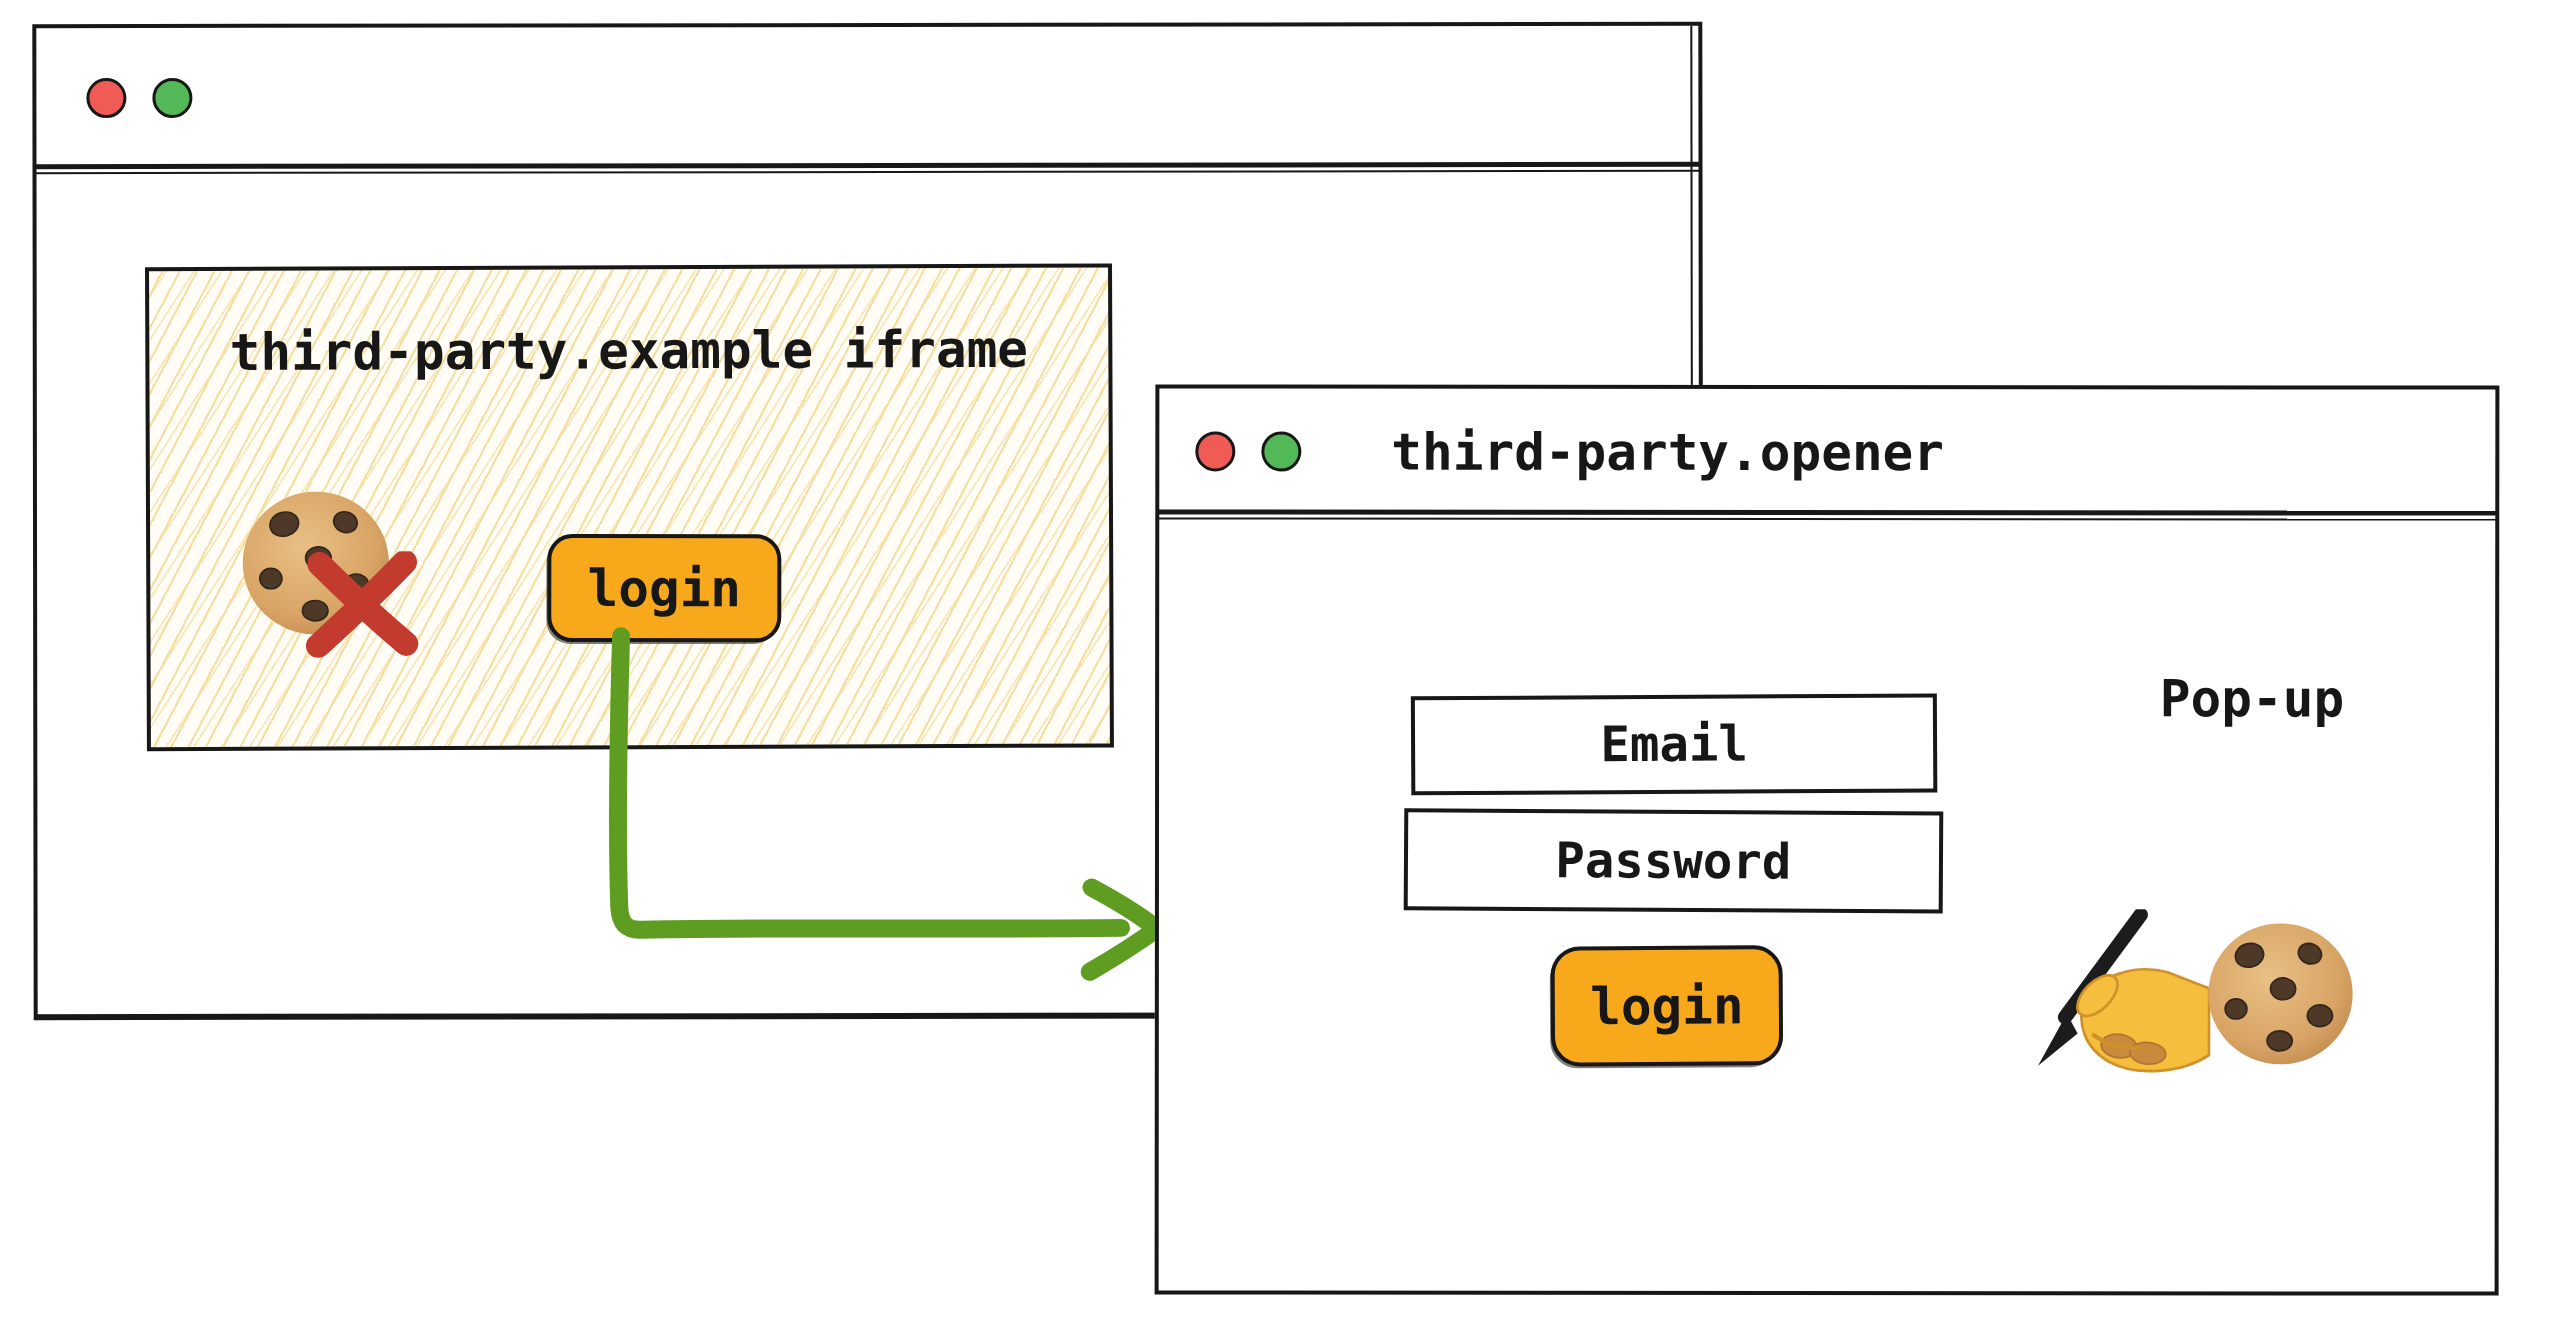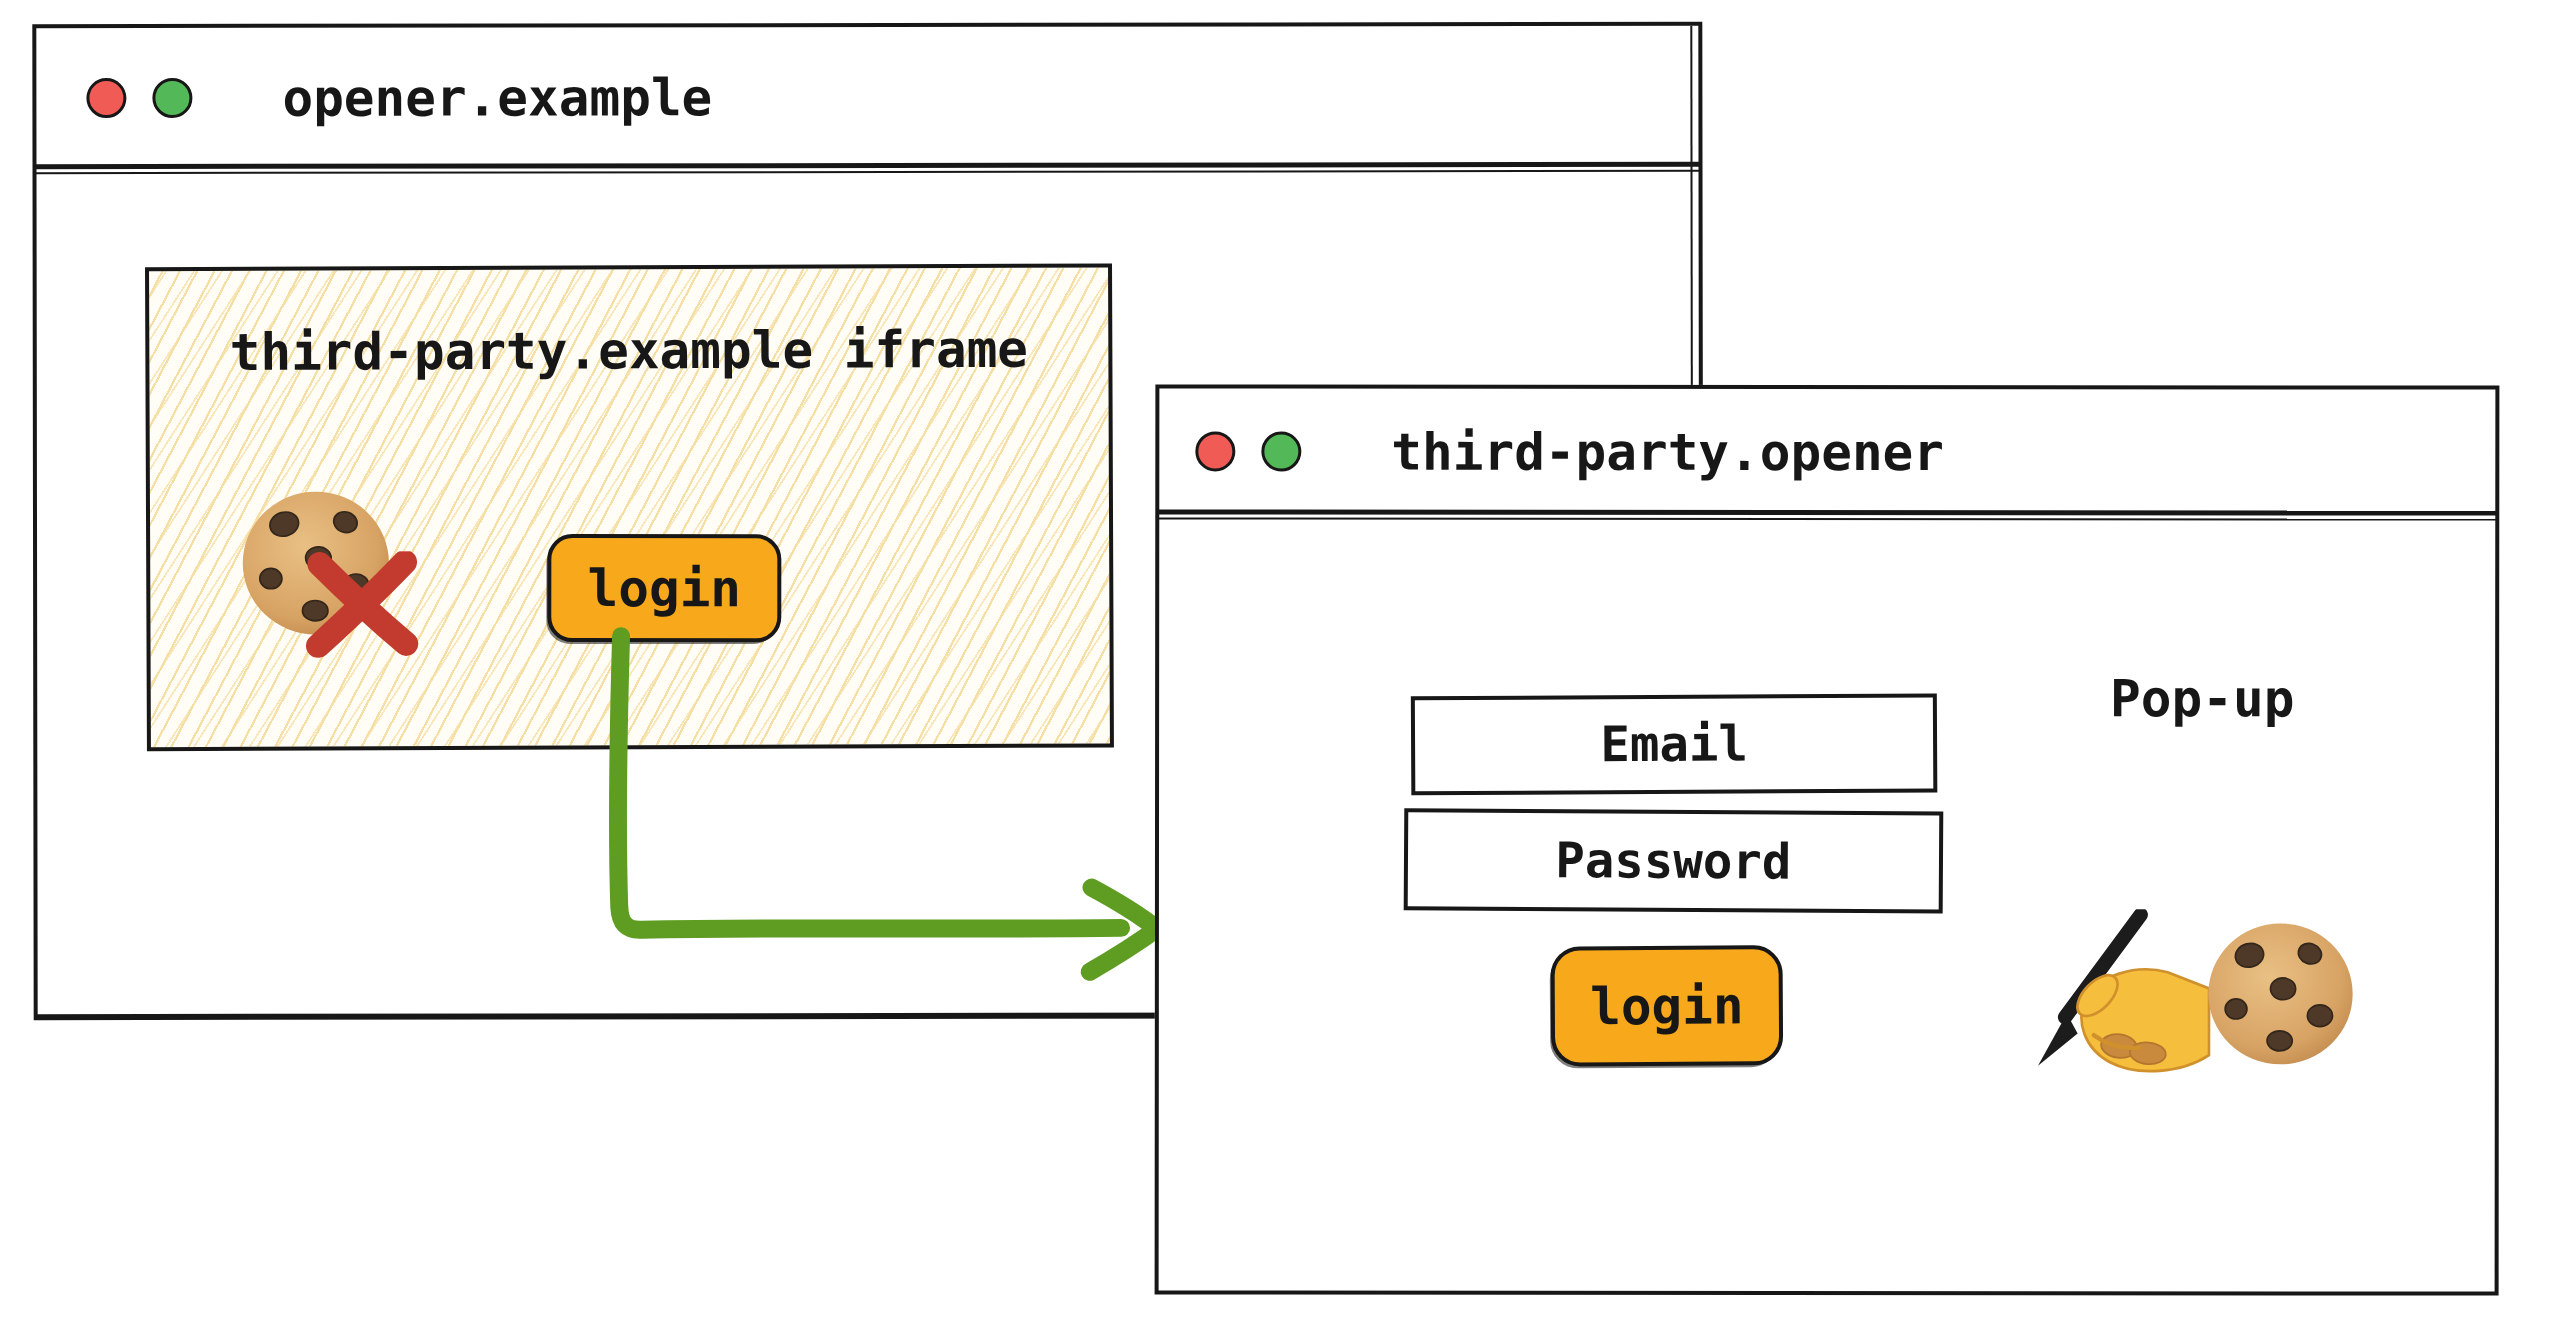--- a/index.html
+++ b/index.html
@@ -72,21 +72,21 @@
   .sketch-input{
     position:absolute;border:4.5px solid var(--ink);background:#ffffff;
     font-family:"DejaVu Sans Mono","Liberation Mono",monospace;
     font-weight:700;font-size:49px;color:var(--ink);text-align:center;outline:none;
   }
   .sketch-input::placeholder{color:var(--ink);opacity:1;}
   #email-input{left:252px;top:306px;width:526px;height:99px;transform:rotate(-0.35deg);}
   #password-input{left:245px;top:421px;width:539px;height:102px;transform:rotate(0.3deg);}
   #login-btn-popup{left:392px;top:557px;width:232px;height:120px;transform:rotate(-0.4deg);border-radius:29px;}
 
-  #popup-label{position:absolute;left:951px;top:280px;width:234px;text-align:left;font-weight:700;font-size:51px;}
+  #popup-label{position:absolute;left:951px;top:280px;width:234px;text-align:right;font-weight:700;font-size:51px;}
 
   #signing-group{position:absolute;left:872px;top:520px;width:342px;height:189px;}
   #writing-hand{position:absolute;left:0px;top:0px;}
   #popup-cookie{position:absolute;left:173px;top:9px;}
 
   .chip{fill:var(--cookie_chip);stroke:#33261A;stroke-width:2;}
   .pen{stroke:#1c1c1c;}
   .pen-nib{fill:#1c1c1c;}
   .hand-fill{fill:var(--hand_yellow);stroke:var(--hand_shade);stroke-width:3;}
   .hand-line{stroke:var(--hand_shade);stroke-width:5;fill:none;stroke-linecap:round;}
@@ -95,21 +95,20 @@
 </style>
 </head>
 <body>
 
 <div id="canvas">
 
   <div id="opener-window" class="window">
     <div class="titlebar">
       <span class="dot red" style="margin-left:50px"></span>
       <span class="dot green" style="margin-left:26px"></span>
-      <span class="win-title" style="margin-left:90px">opener.example</span>
     </div>
     <div class="divider"></div>
     <div class="edge2"></div>
 
     <div id="iframe-box" class="hatch">
       <div id="iframe-label">third-party.example iframe</div>
 
       <div id="blocked-cookie">
         <svg class="cookie-svg" width="153" height="153" viewBox="0 0 180 180">
           <defs>

